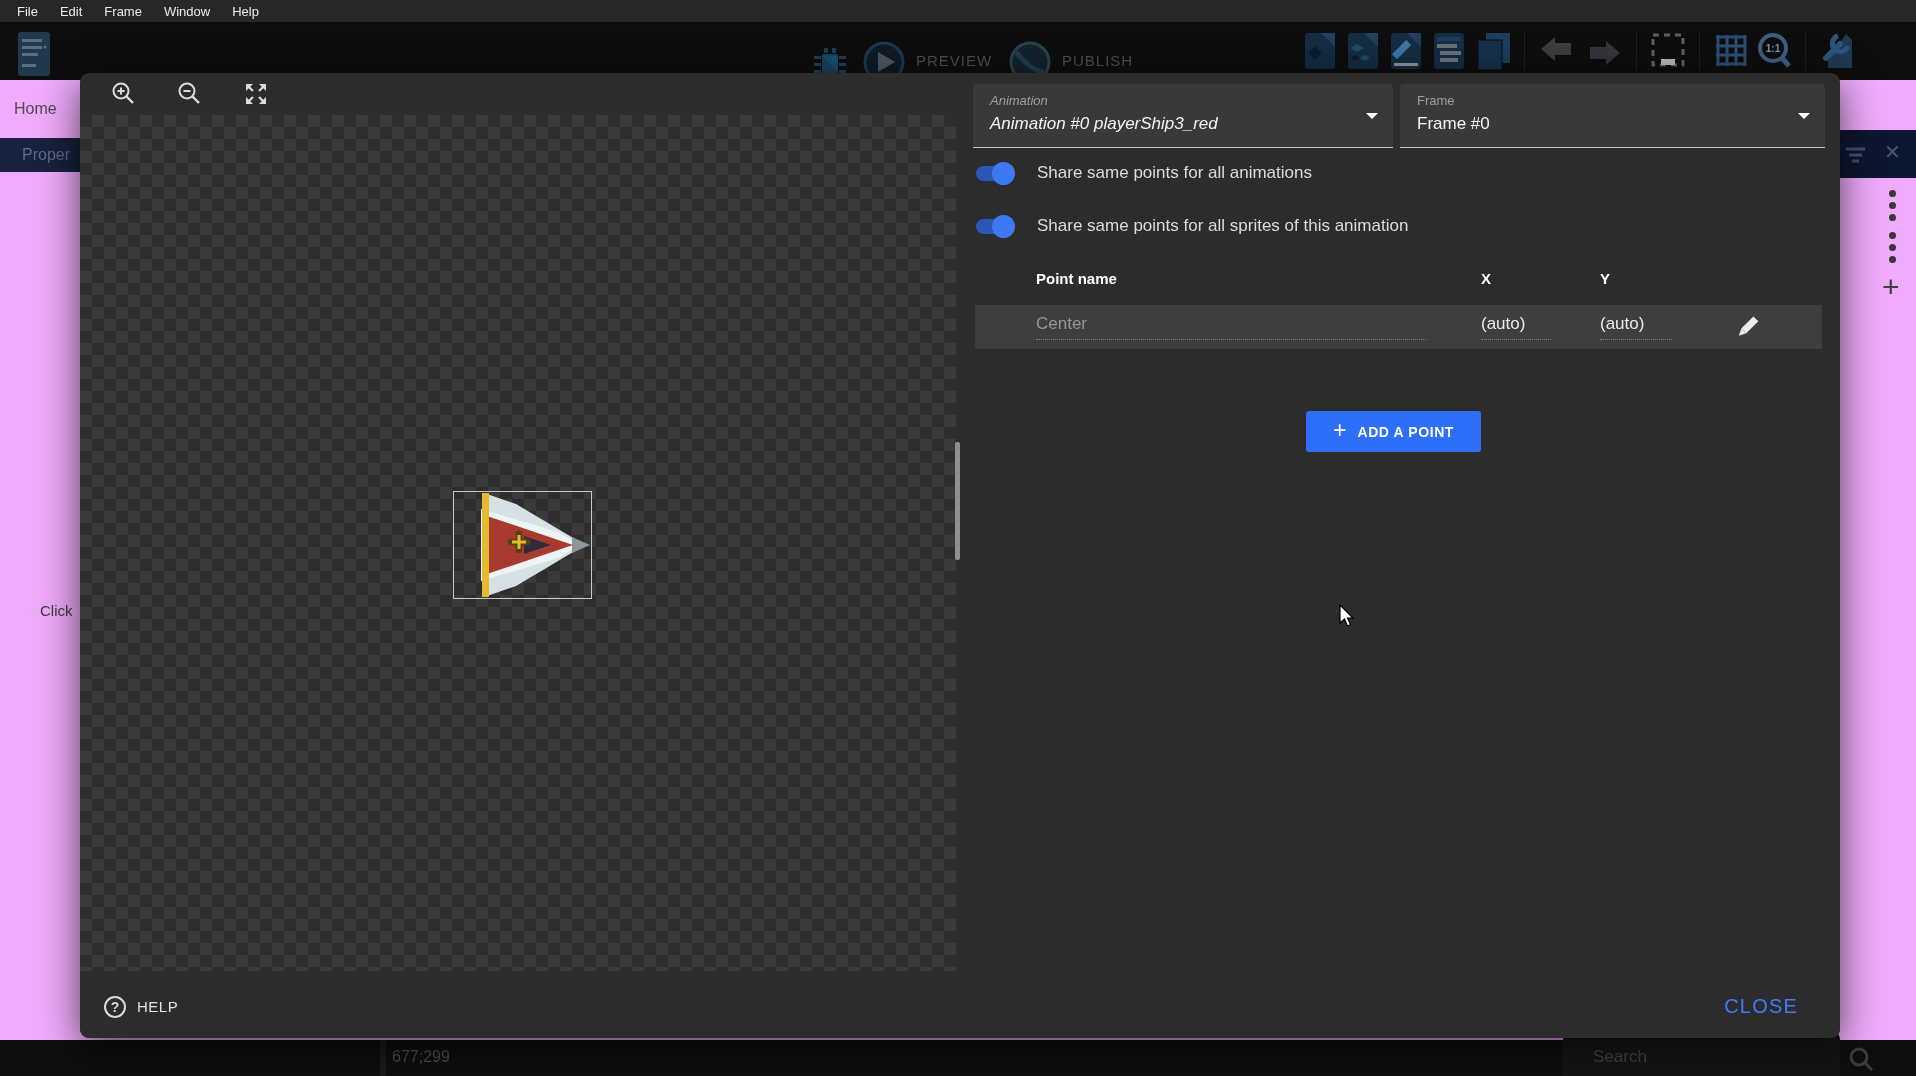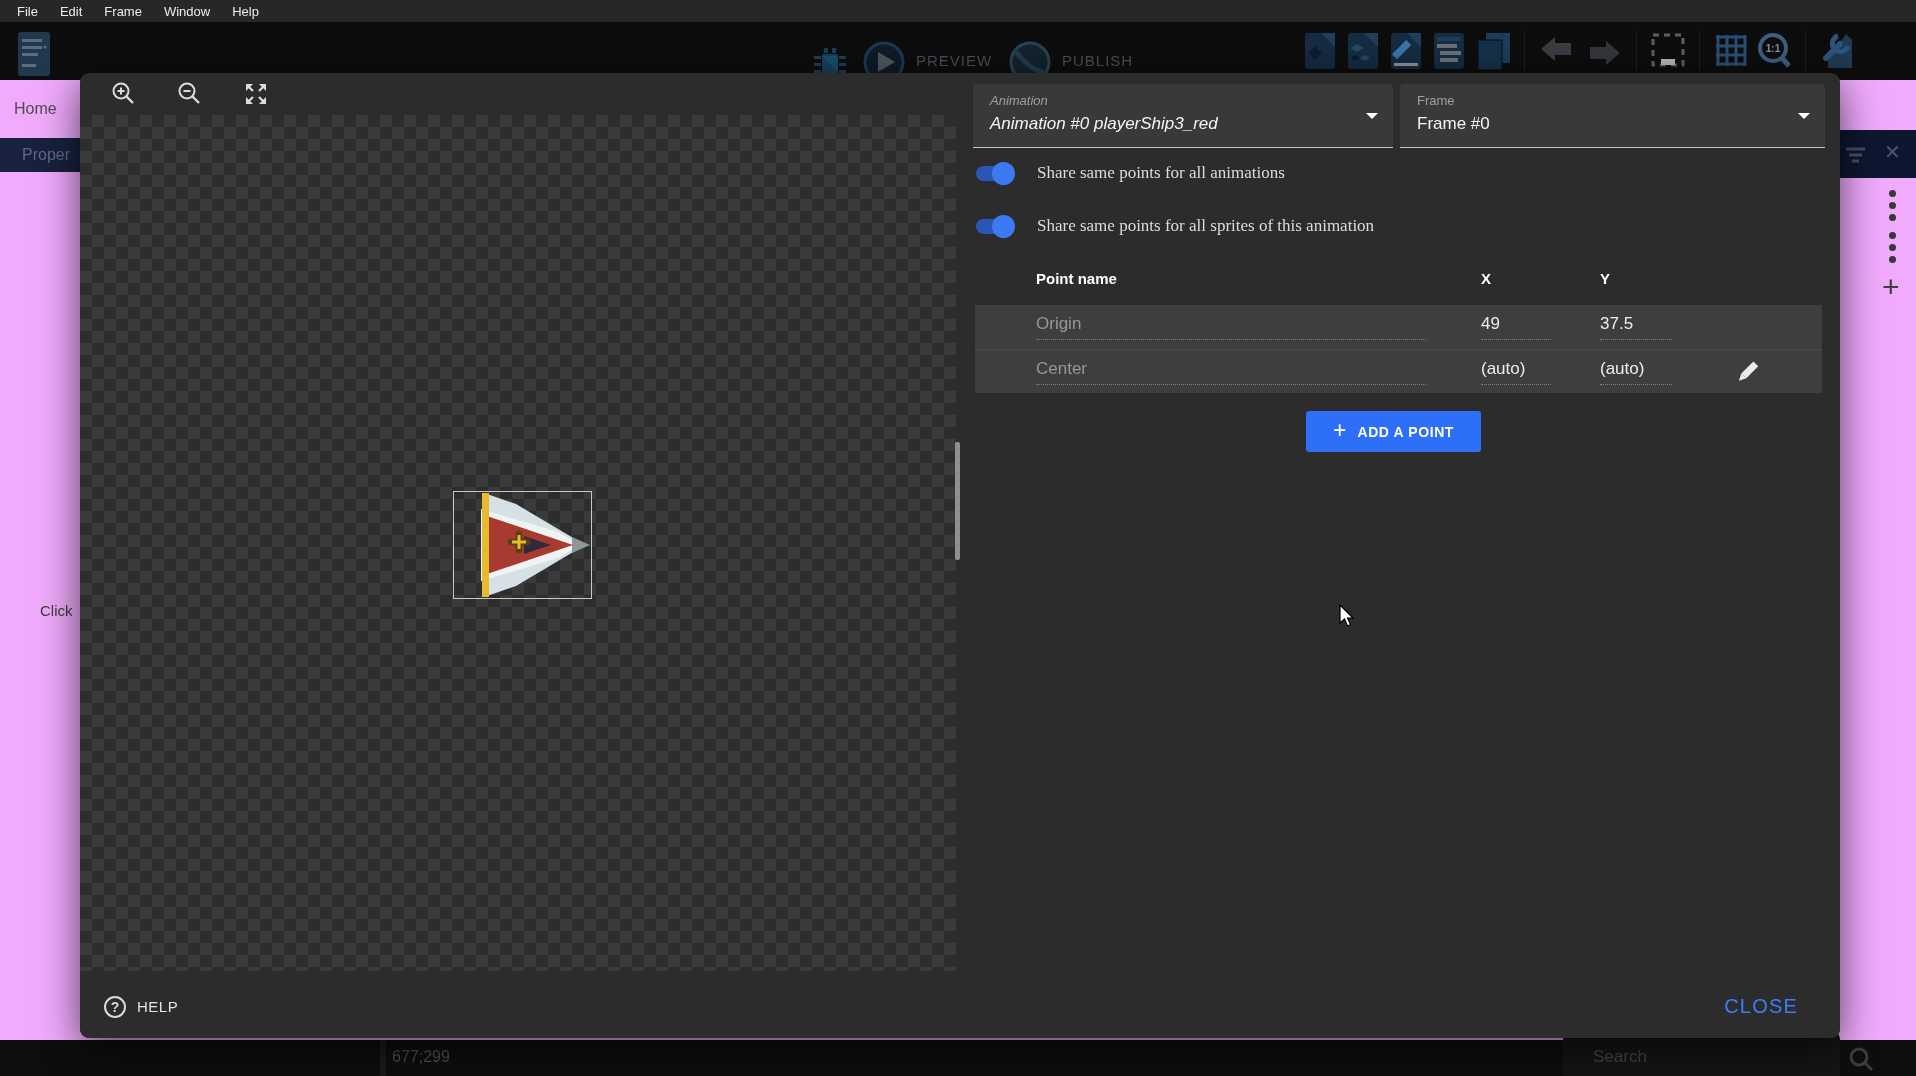--- a/index.html
+++ b/index.html
@@ -63,21 +63,21 @@
   .help .htext { color:#e2e2e2; font-size:15px; letter-spacing:.5px; }
   .close-btn { color:#3e7df5; font-size:20px; letter-spacing:1.2px; cursor:pointer; padding:8px 10px; }
   
   .panel { position:absolute; left:880px; top:0; width:880px; height:902px; }
   .field { position:absolute; top:11px; height:64px; background:#393939; border-radius:4px 4px 0 0; border-bottom:1px solid #c4c4c4; cursor:pointer; }
   .field .flabel { position:absolute; left:17px; top:9px; font-size:13px; color:#9aa0a6; }
   .field .fvalue { position:absolute; left:17px; top:30px; font-size:17px; color:#f4f4f4; white-space:nowrap; }
   .field .caret { position:absolute; right:14px; top:28px; }
   .field-anim { left:13px; width:420px;font-style:italic; }
   .field-frame { left:440px; width:425px; }
-  .toggle-row { position:absolute; left:16px; display:flex; align-items:center; gap:25px; cursor:pointer;font-family:Liberation Serif, serif; }
+  .toggle-row { position:absolute; left:16px; display:flex; align-items:center; gap:25px; cursor:pointer; }
   .switch { position:relative; width:36px; height:15px; border-radius:8px; background:#2b57b4; }
   .switch .thumb { position:absolute; right:-3px; top:-4px; width:23px; height:23px; border-radius:50%; background:#3d79f3; }
   .toggle-row .tlabel { font-size:17px; color:#dcdcdc; }
   .tbl-head { position:absolute; top:197px; height:24px; color:#fff; font-weight:bold; font-size:15px; }
   .rows { position:absolute; left:15px; top:232px; width:847px; }
   .prow { position:relative; height:44px; background:#3e3e3e; display:flex; align-items:center; }
   .prow + .prow { border-top:1px solid #4a4a4a; }
   .pname { position:absolute; left:61px; top:9px; width:390px; font-size:17px; color:#979797; border-bottom:1px dotted #828282; padding-bottom:5px; }
   .pval { position:absolute; top:9px; font-size:17px; color:#ededed; border-bottom:1px dotted #828282; padding-bottom:5px; }
   .pvx { left:506px; width:70px; }
@@ -334,25 +334,20 @@
           </div>
         <div class="tlabel">Share same points for all sprites of this animation</div>
       </div>
 
       <div class="tbl-head" style="left:76px;">Point name</div>
       <div class="tbl-head" style="left:521px;">X</div>
       <div class="tbl-head" style="left:640px;">Y</div>
 
       <div class="rows">
         <div class="prow">
-          <div class="pname">Origin</div>
-          <div class="pval pvx">49</div>
-          <div class="pval pvy">37.5</div>
-        </div>
-        <div class="prow">
           <div class="pname">Center</div>
           <div class="pval pvx">(auto)</div>
           <div class="pval pvy">(auto)</div>
           <svg class="rowedit" width="28" height="28">
             <g transform="rotate(45 14 14)">
               <rect x="11" y="2" width="7" height="17" fill="#ececec"></rect>
               <polygon points="11,19 18,19 14.5,26" fill="#ececec"></polygon>
             </g>
           </svg>
         </div>

